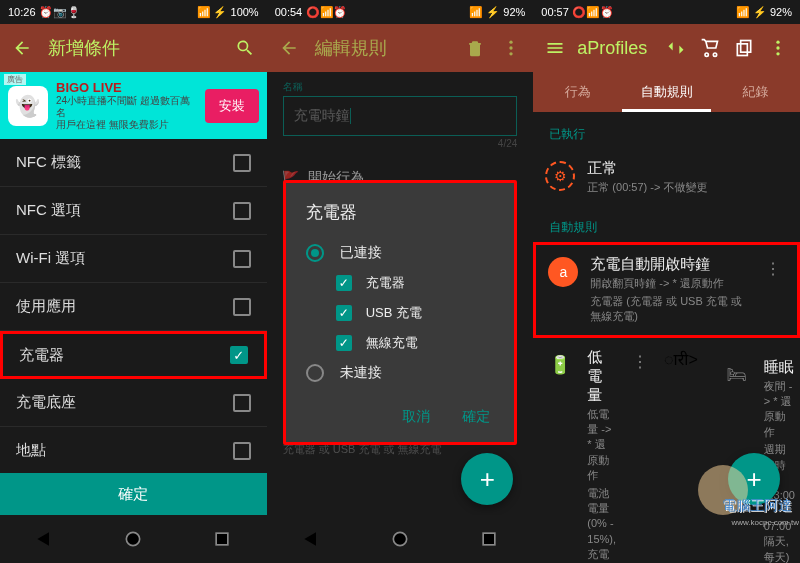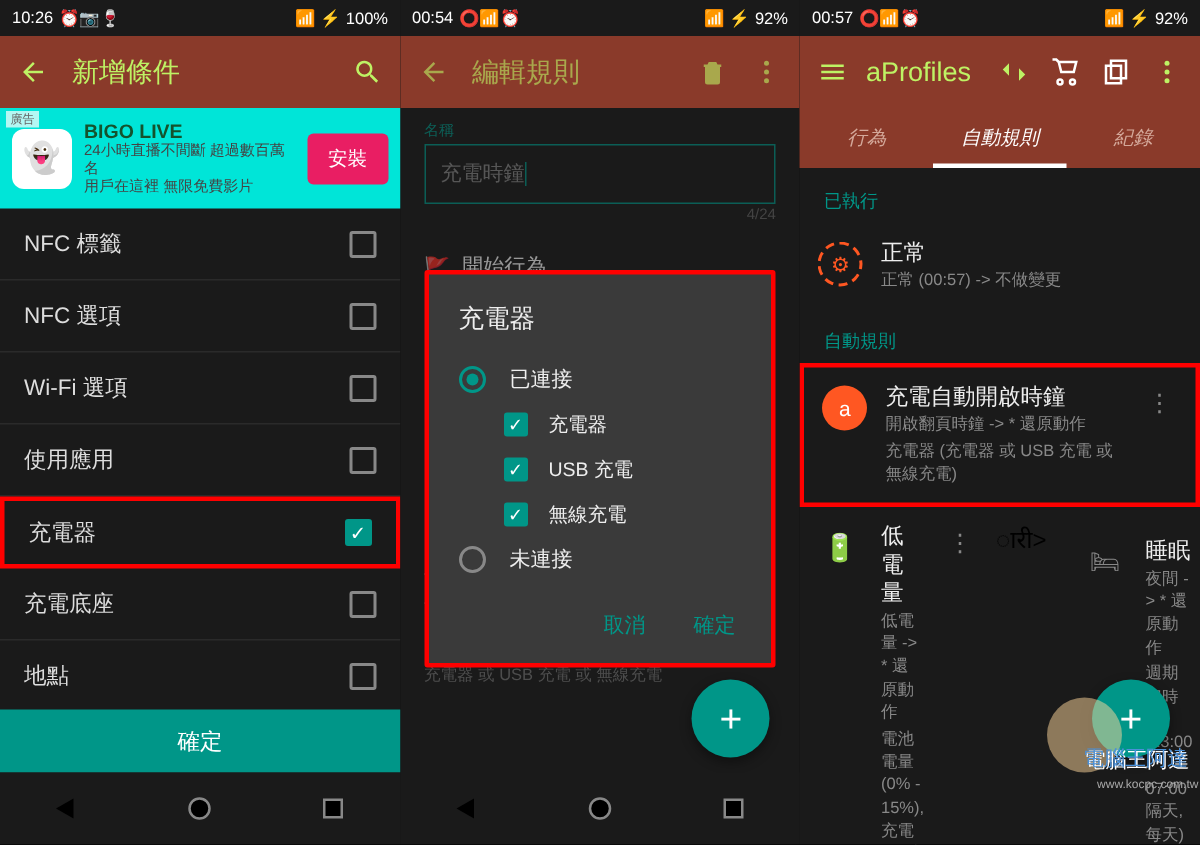--- a/index.html
+++ b/index.html
@@ -8,21 +8,21 @@
 .status-bar { height: 24px; background: #1a1a1a; color: #fff; font-size: 11px; display: flex; justify-content: space-between; align-items: center; padding: 0 8px; }
 .status-left { display: flex; gap: 4px; align-items: center; }
 .status-right { display: flex; gap: 3px; align-items: center; }
 .app-bar { height: 48px; background: #8a3a2a; color: #bef264; display: flex; align-items: center; padding: 0 12px; gap: 16px; }
 .app-bar-title { font-size: 18px; flex: 1; }
 .icon { width: 20px; height: 20px; display: inline-flex; align-items: center; justify-content: center; }
 .icon svg { width: 100%; height: 100%; fill: currentColor; }
 .ad-banner { background: #00e5d8; padding: 8px; display: flex; align-items: center; gap: 8px; position: relative; }
 .ad-icon { width: 40px; height: 40px; background: #fff; border-radius: 8px; display: flex; align-items: center; justify-content: center; font-size: 20px; }
 .ad-content { flex: 1; }
-.ad-title { font-size: 13px; font-weight: bold; color: #14532d; }
+.ad-title { font-size: 13px; font-weight: bold; color: #b91c1c; }
 .ad-sub { font-size: 10px; color: #444; line-height: 1.2; }
 .ad-btn { background: #e91e63; color: #fff; padding: 8px 14px; border-radius: 4px; font-size: 13px; }
 .ad-label { position: absolute; top: 2px; left: 4px; font-size: 8px; color: #666; background: rgba(255,255,255,0.7); padding: 0 3px; }
 .list { flex: 1; overflow: hidden; background: #1a1a1a; }
 .list-item { height: 48px; display: flex; align-items: center; justify-content: space-between; padding: 0 16px; color: #ddd; font-size: 15px; border-bottom: 1px solid #2a2a2a; }
 .checkbox { width: 18px; height: 18px; border: 2px solid #888; border-radius: 2px; display: flex; align-items: center; justify-content: center; }
 .checkbox.checked { background: #009688; border-color: #009688; color: #fff; font-size: 13px; }
 .highlight-box { border: 3px solid #ff0000; }
 .bottom-btn { height: 42px; background: #009688; color: #fff; display: flex; align-items: center; justify-content: center; font-size: 15px; }
 .nav-bar { height: 48px; background: #1a1a1a; display: flex; align-items: center; justify-content: space-around; }
@@ -50,21 +50,21 @@
 .dialog-btn { color: #009688; font-size: 14px; padding: 6px 4px; }
 .fab { position: absolute; bottom: 58px; right: 20px; width: 52px; height: 52px; border-radius: 50%; background: #009688; color: #fff; display: flex; align-items: center; justify-content: center; font-size: 26px; box-shadow: 0 3px 8px rgba(0,0,0,0.4); }
 .desc-item { padding: 6px 16px; }
 .desc-title { color: #ccc; font-size: 14px; }
 .desc-sub { color: #777; font-size: 11px; margin-top: 2px; }
 
 
 .s3 .app-bar { background: #8a3a2a; gap: 12px; }
 .app-bar-icons { display: flex; gap: 14px; align-items: center; }
 .tabs { background: #8a3a2a; display: flex; height: 40px; }
-.tab { flex: 1; display: flex; align-items: center; justify-content: center; color: #d4a89a; font-size: 13px; position: relative; font-style: italic; }
+.tab { flex: 1; display: flex; align-items: center; justify-content: center; color: #d4a89a; font-size: 13px; position: relative; }
 .tab.active { color: #fff; }
 .tab.active::after { content: ''; position: absolute; bottom: 0; left: 0; right: 0; height: 3px; background: #fff; }
 .s3-content { flex: 1; background: #1a1a1a; overflow: hidden; position: relative; }
 .s3-section-label { padding: 14px 16px 6px; color: #009688; font-size: 12px; }
 .rule-item { display: flex; padding: 10px 12px; gap: 12px; align-items: flex-start; }
 .rule-icon { width: 30px; height: 30px; border-radius: 50%; display: flex; align-items: center; justify-content: center; flex-shrink: 0; margin-top: 2px; }
 .rule-icon.gear { border: 2px dashed #ff5722; color: #ff5722; font-size: 14px; }
 .rule-icon.orange { background: #ff5722; color: #fff; font-size: 14px; }
 .rule-icon.battery { color: #ff5722; font-size: 18px; }
 .rule-icon.bed { color: #888; font-size: 16px; }

